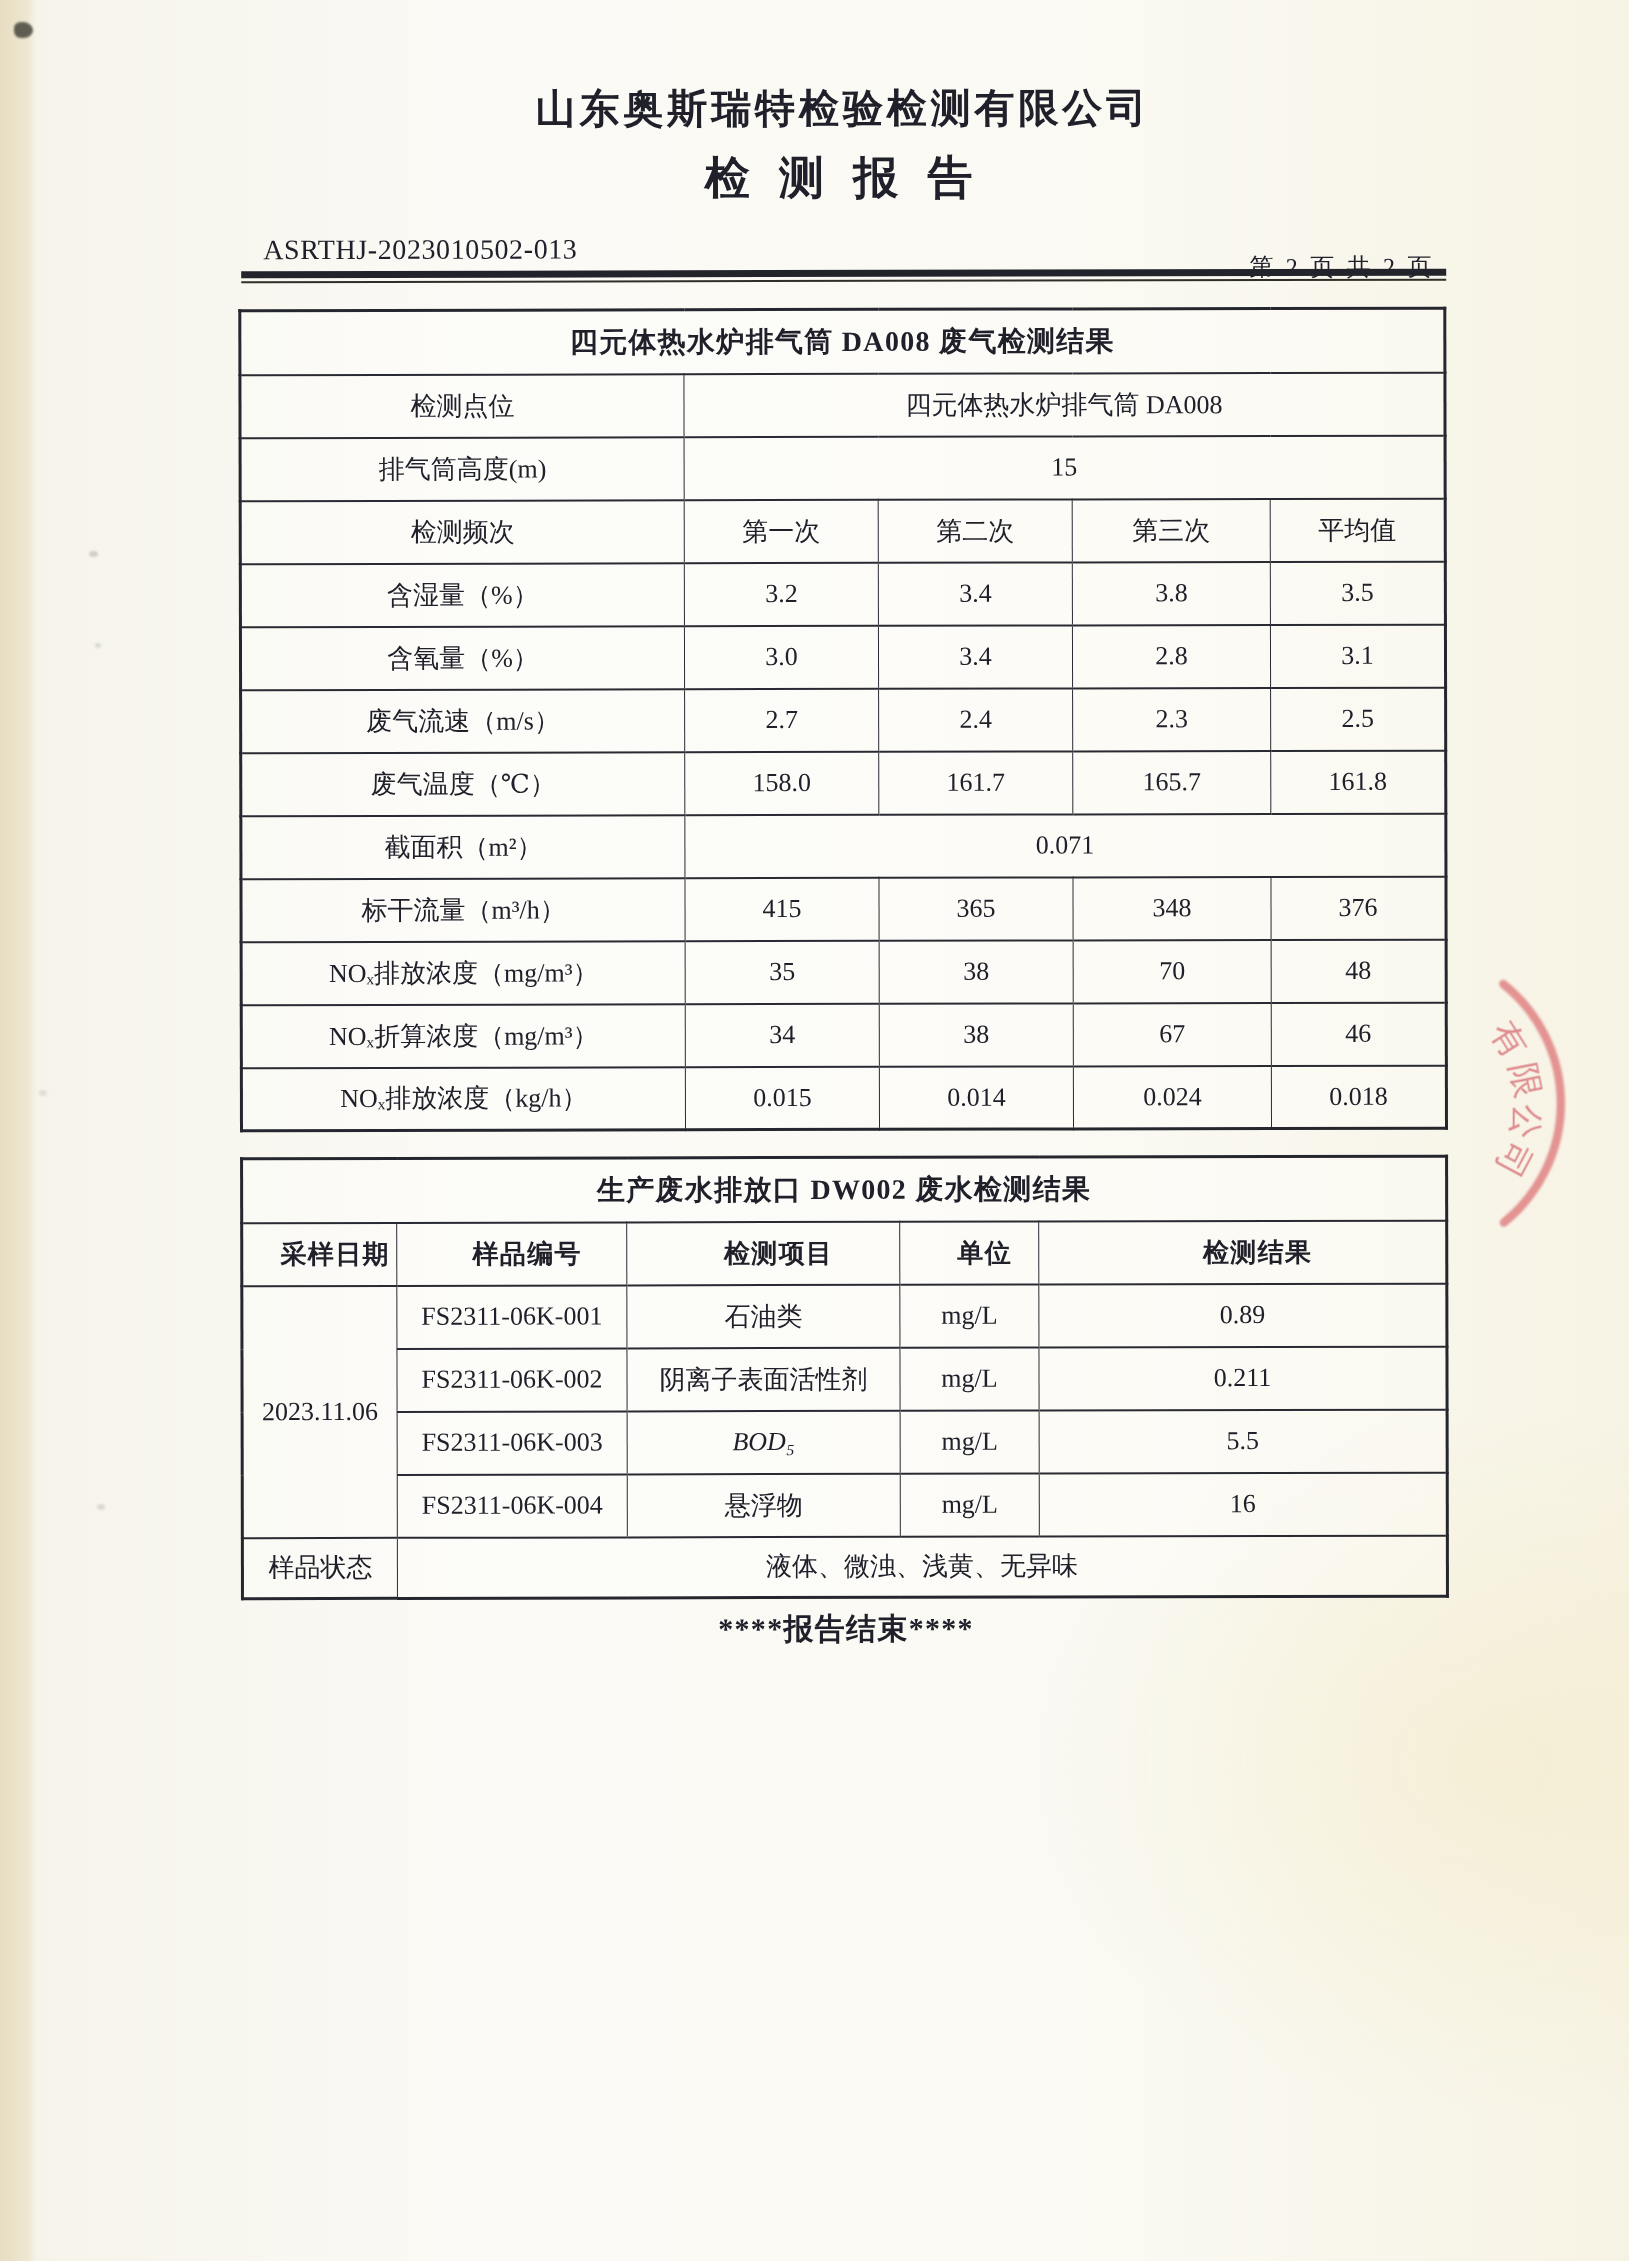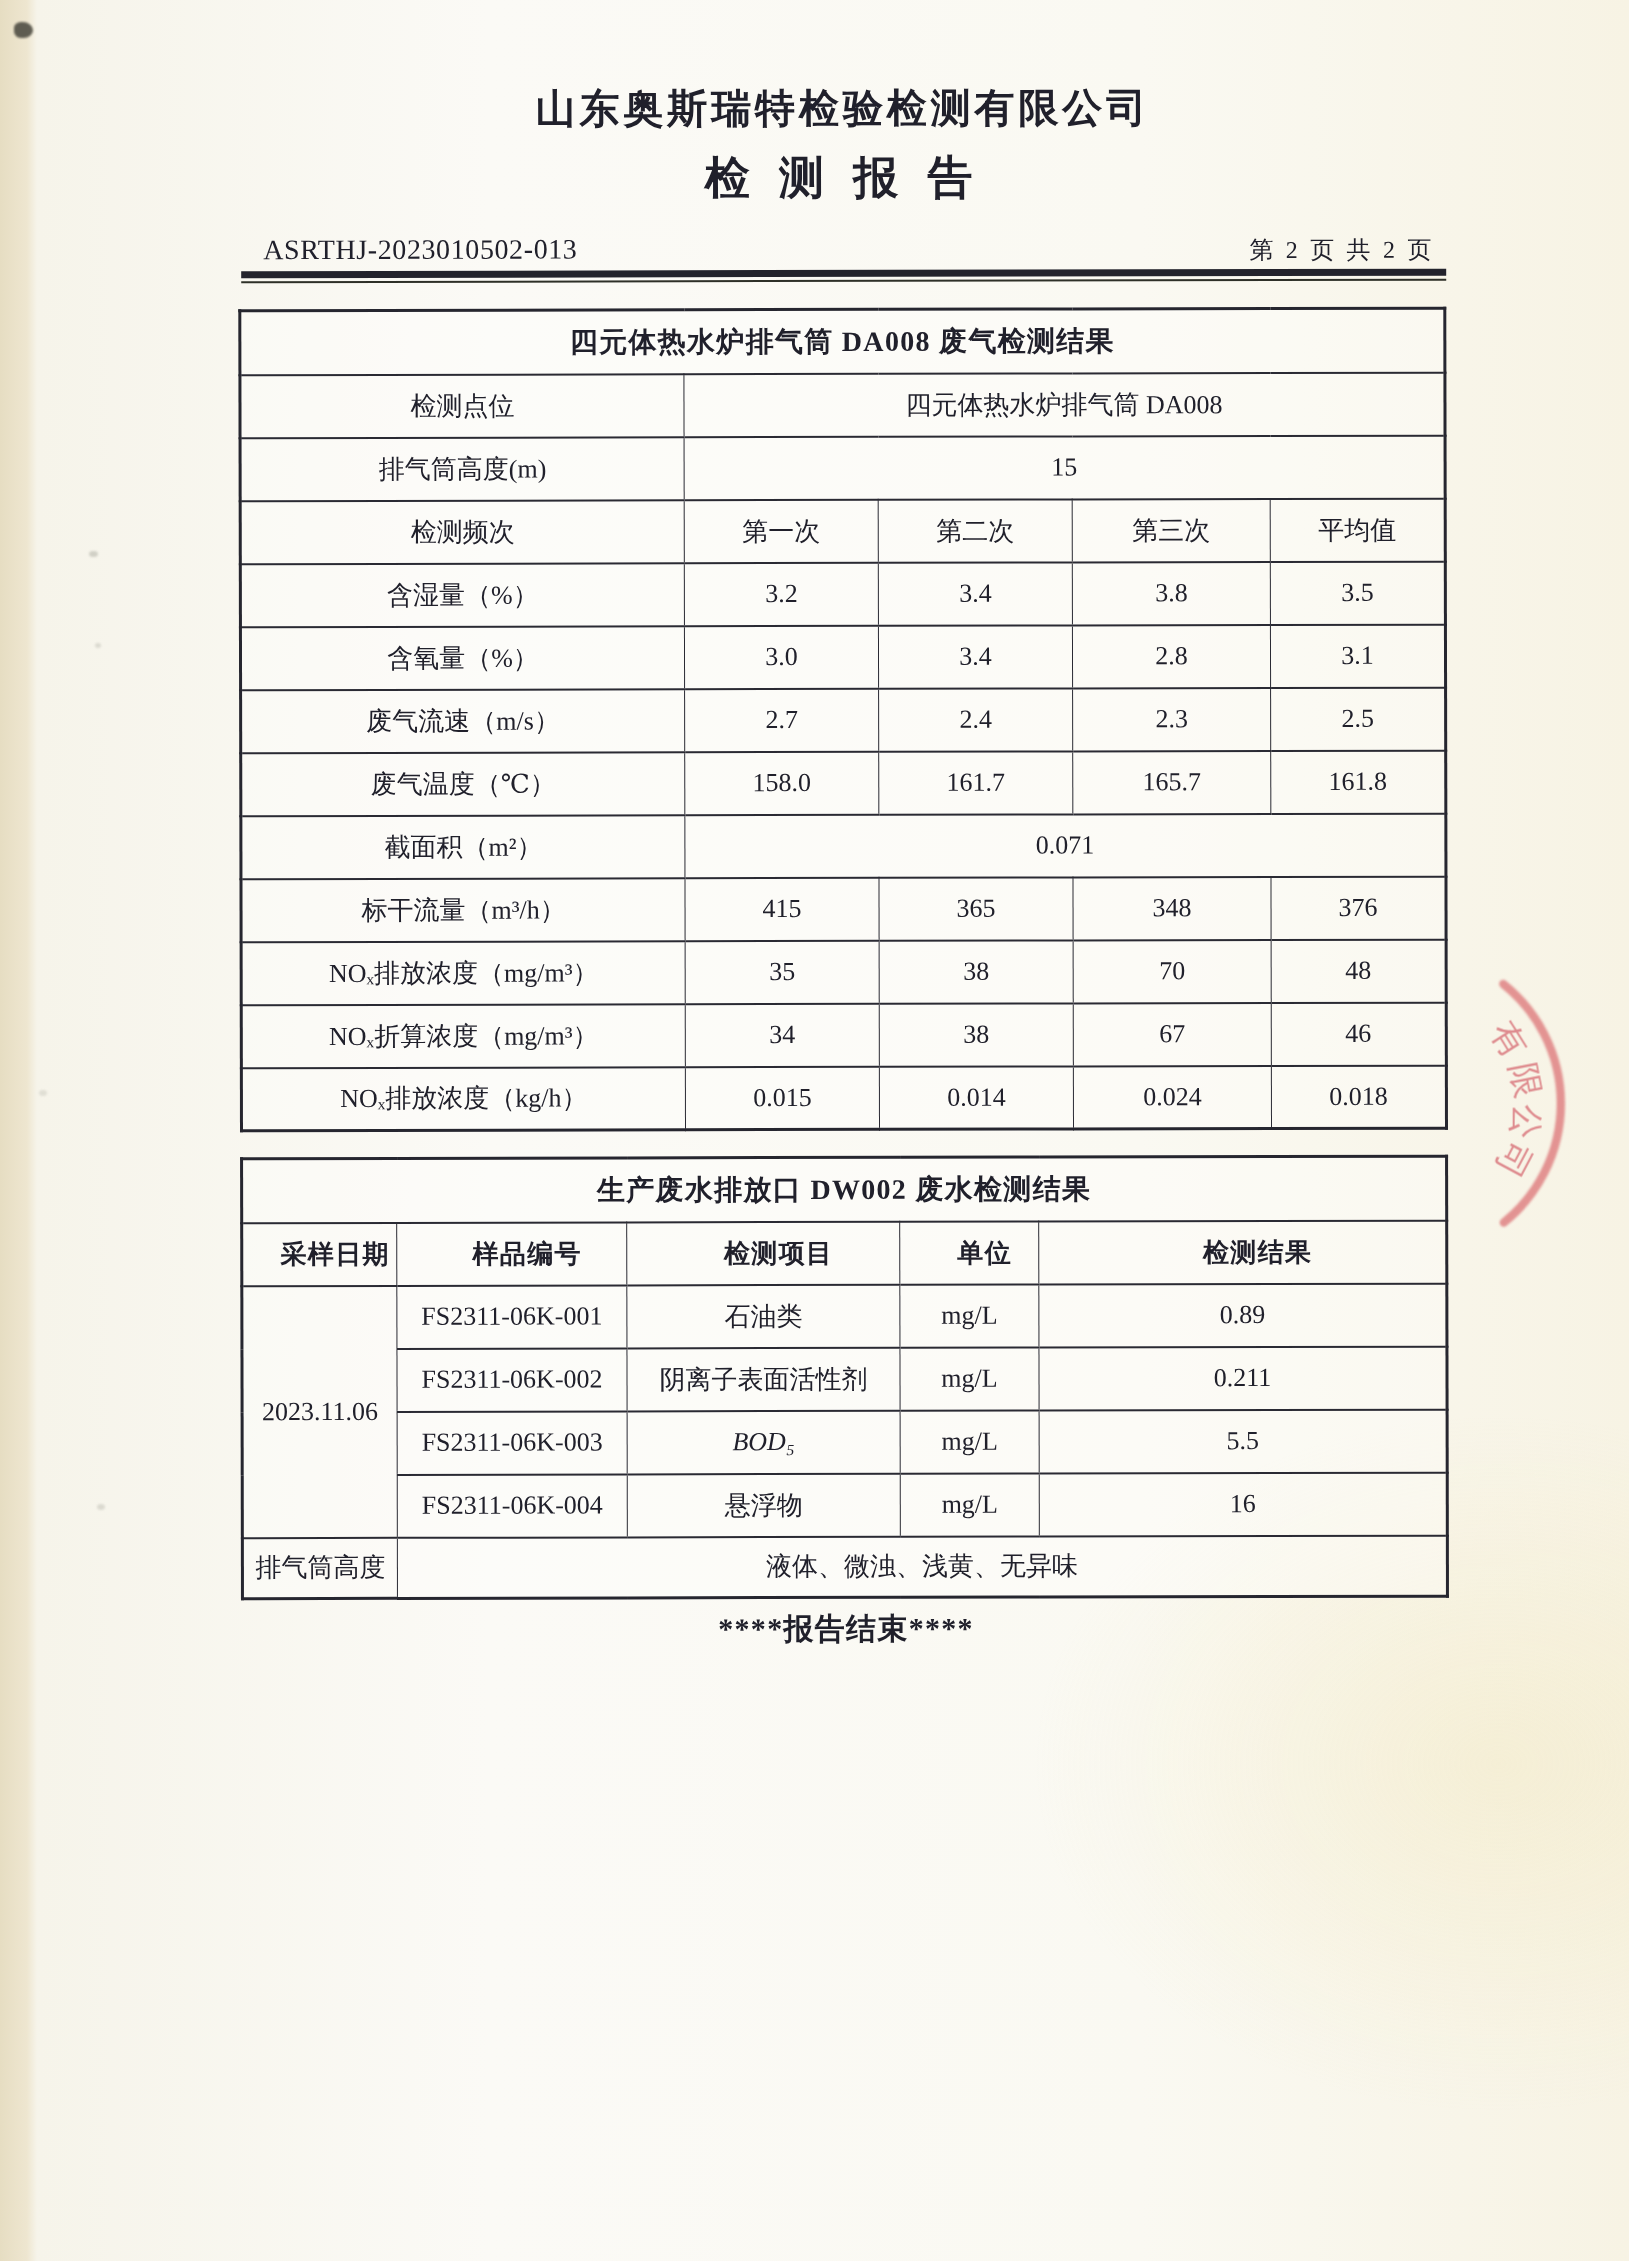--- a/index.html
+++ b/index.html
@@ -10,21 +10,21 @@
       radial-gradient(774px 580px at 92% 78%, rgba(240,228,180,0.35), rgba(240,228,180,0) 60%),
       linear-gradient(90deg,#e6ddc2 0px,#eee6d0 27px,#f6f4ea 37px,#fbfaf6 30%,#faf9f2 70%,#f7f3e4 100%);
     color:#20202b;
   }
   .content{position:absolute;inset:0;transform:rotate(-0.12deg);}
   .center-line{position:absolute;left:242px;width:1206px;text-align:center;}
   .company{top:81px;font-size:40px;font-weight:bold;letter-spacing:3.9px;}
   .doc-title{top:148px;font-size:45px;font-weight:bold;letter-spacing:9px;}
   .report-row{position:absolute;left:242px;top:233px;width:1206px;height:35px;}
   .report-no{position:absolute;left:23px;top:0;font-size:28px;letter-spacing:0.6px;}
-  .page-info{position:absolute;right:11.6px;top:2px;font-size:24px;letter-spacing:3.2px;}
+  .page-info{position:absolute;right:11.6px;top:19px;font-size:24px;letter-spacing:3.2px;}
   .rule{position:absolute;left:243px;top:270px;width:1205px;height:3.2px;
         border-top:7px solid #23232c;border-bottom:2.6px solid #2e3028;}
   table{border-collapse:collapse;table-layout:fixed;position:absolute;left:240px;width:1208px;
         background:rgba(255,255,255,0.35);}
   .t-gas{top:308px;}
   .t-water{top:1156px;}
   td{border:1.9px solid #2a2a33;border-top-width:2.6px;border-bottom-width:2.6px;
      text-align:center;vertical-align:middle;font-size:26px;padding:0 5.2px;
      overflow:hidden;}
   table{border:3.2px solid #26262f;}
@@ -184,21 +184,21 @@
       <td>mg/L</td>
       <td>5.5</td>
     </tr>
     <tr class="h98">
       <td>FS2311-06K-004</td>
       <td>悬浮物</td>
       <td>mg/L</td>
       <td>16</td>
     </tr>
     <tr class="h95">
-      <td>排气筒高度</td>
+      <td>样品状态</td>
       <td colspan="4">液体、微浊、浅黄、无异味</td>
     </tr>
   </tbody>
     </table>
 
   <div class="center-line endnote">****报告结束****</div>
 
   <svg class="stamp-svg" width="405" height="368" viewBox="1900 1430 628 570">
     <defs>
       <filter id="blur1">

